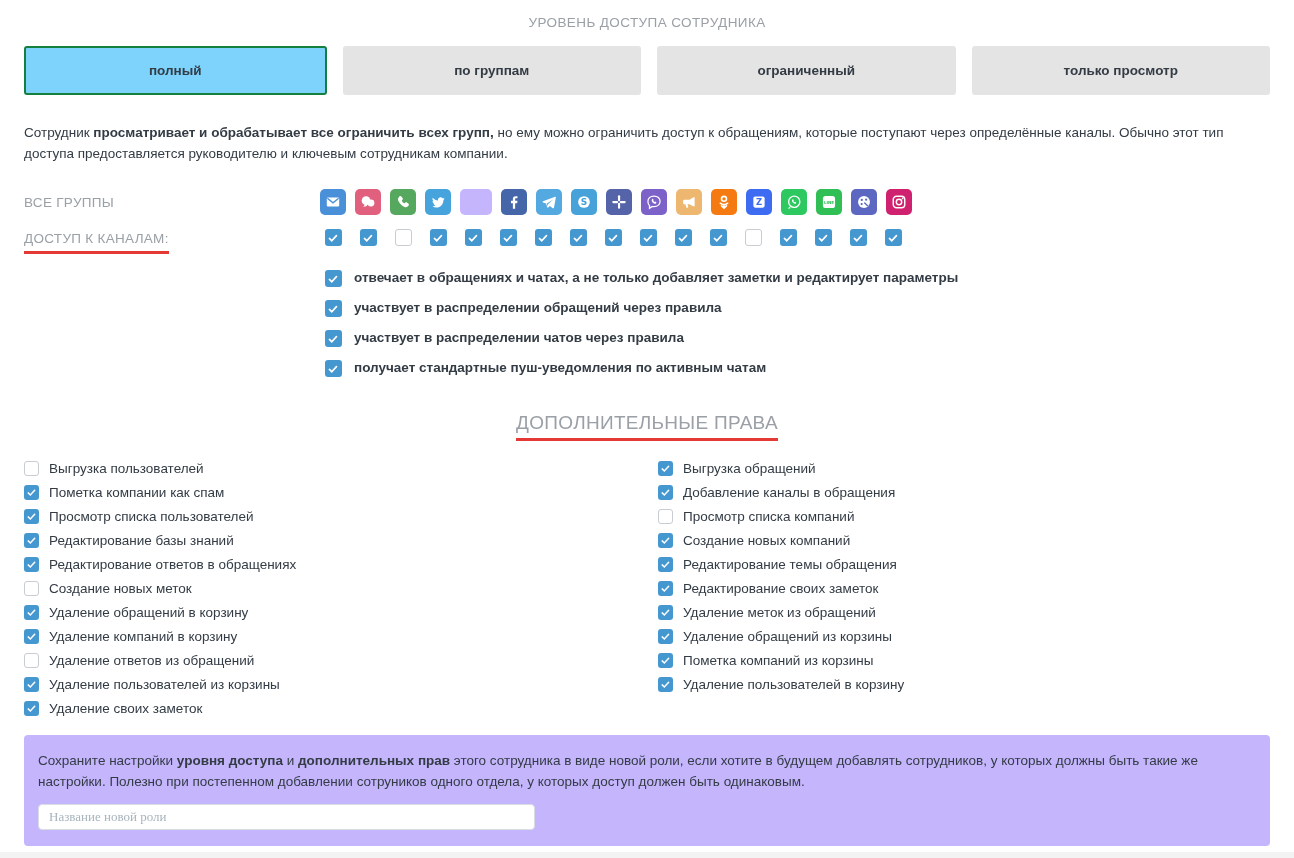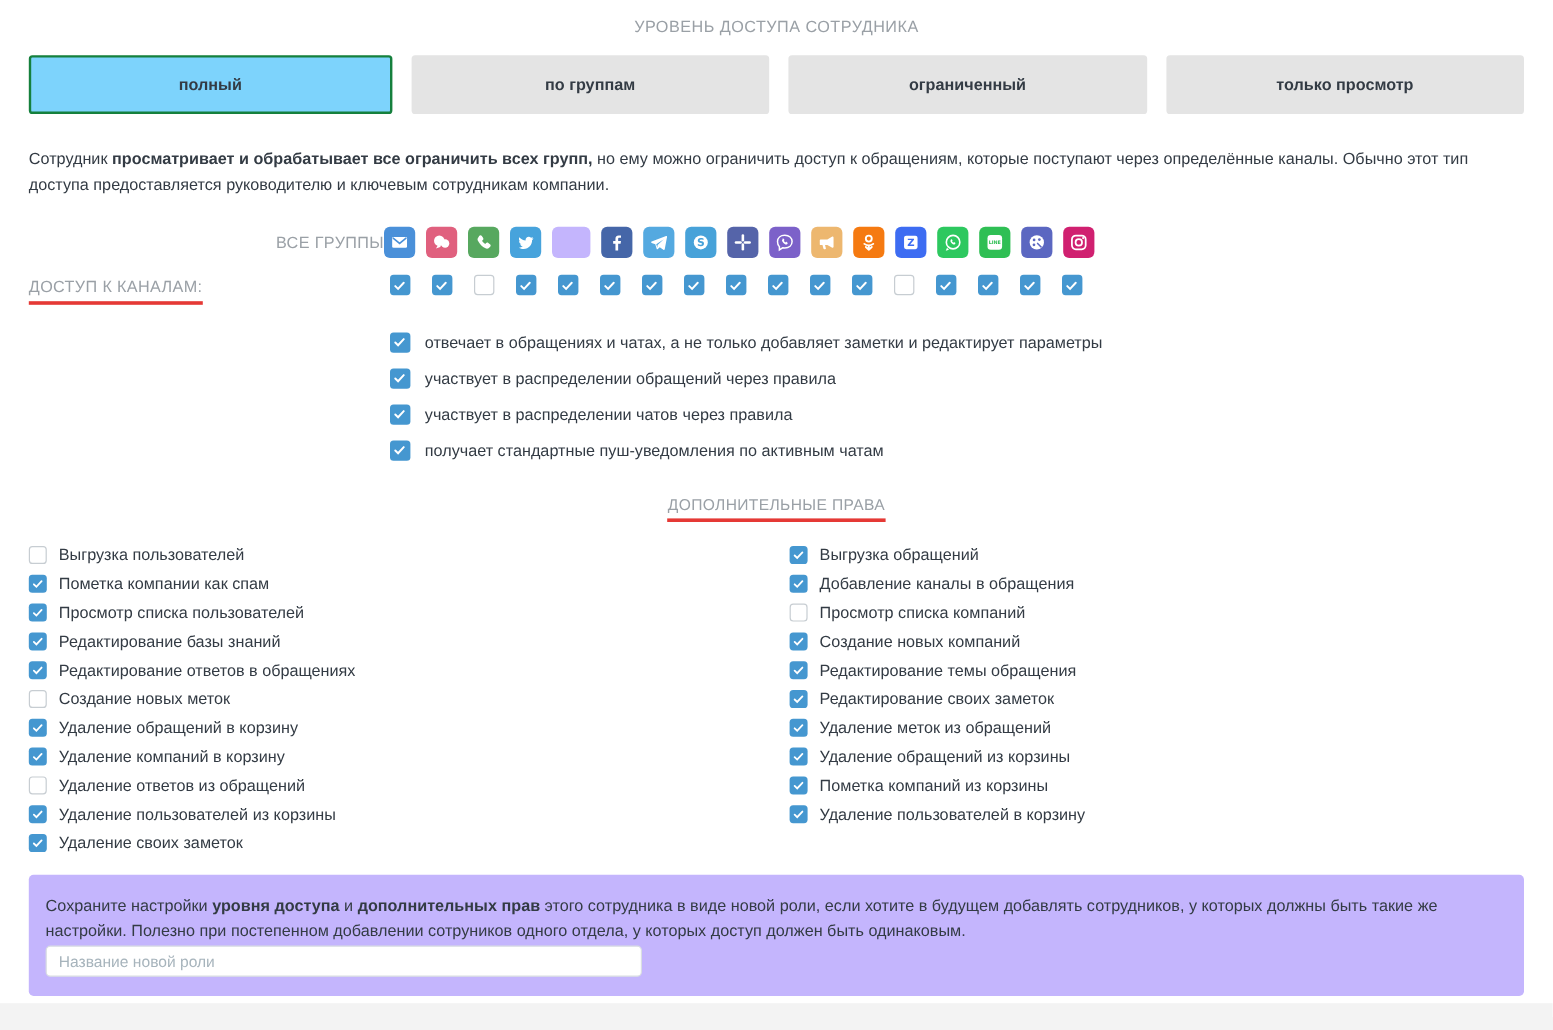--- a/index.html
+++ b/index.html
@@ -19,62 +19,62 @@
   .tab {
     flex:1; height:49px; display:flex; align-items:center; justify-content:center;
     font-weight:bold; font-size:13.5px; color:#333b44;
     background:#e4e4e4; border-radius:3px; cursor:pointer;
   }
   .tab.active { background:#7dd3fc; border:2px solid #15803d; }
   .description { margin-top:27px; font-size:13.5px; line-height:21px; }
   .channels { display:flex; margin-top:25px; }
   .ch-labels { width:296px; flex:none; }
   .ch-label { color:#9aa0a6; font-size:13.5px; letter-spacing:.3px; }
-  .ch-label.first { margin-top:6px;text-align:right; }
+  .ch-label.first { margin-top:6px; }
   .ch-label.second { margin-top:21px; }
   .red-underline { display:inline-block; border-bottom:3px solid #e53935; padding-bottom:5px; }
   .icon-row { display:flex; gap:9px; }
   .ch-icon {
     width:26px; height:26px; border-radius:5px; flex:none;
     display:flex; align-items:center; justify-content:center;
   }
   .ch-icon svg { width:18px; height:18px; display:block; }
   .cb-row { display:flex; gap:9px; margin-top:14px; }
   .cb-cell { width:26px; display:flex; justify-content:center; }
   .cb {
     width:17px; height:17px; border-radius:3px; flex:none; cursor:pointer;
     display:flex; align-items:center; justify-content:center;
   }
   .cb.checked { background:#4597d0; }
   .cb.unchecked { background:#fff; border:1px solid #c7cdd2; }
   .cb svg { width:12px; height:12px; display:block; }
   .perm-list { margin-left:296px; margin-top:16px; }
-  .perm-row { display:flex; align-items:center; height:30px; }
+  .perm-row { display:flex; height:30px;font-weight:bold; }
   .perm-row .cb-cell { margin-right:8px; }
   .perm-label { font-size:13.5px; }
   .rights-heading-wrap { text-align:center; margin-top:22px; }
   .rights-heading {
-    display:inline-block; color:#9aa0a6; font-size:13px; letter-spacing:.3px;
+    display:inline-block; color:#9aa0a6; font-size:19px; letter-spacing:.3px;
     border-bottom:3px solid #e53935; padding-bottom:4px;
   }
   .rights-grid { display:flex; margin-top:15px; }
   .rights-col { display:flex; flex-direction:column; }
   .rights-col.left { width:634px; flex:none; }
   .right-item { display:flex; align-items:center; height:24px; }
   .right-item .cb { width:15px; height:15px; margin-right:10px; }
   .right-item .cb svg { width:11px; height:11px; }
   .right-label { font-size:13.5px;text-align:center; }
   .role-panel {
     margin-top:15px; background:#c4b5fd; border-radius:4px;
     padding:15px 14px 16px 14px; font-size:13.5px; line-height:21px;
   }
   .role-input {
-    display:block; margin-top:2px; width:497px; height:26px;
+    display:block; margin-top:12px; width:497px; height:26px;
     border:1px solid #d9dee2; border-radius:4px; padding:0 10px;
-    font-size:13px; font-family:Liberation Sans, sans-serif; color:#333b44;
+    font-size:13px; font-family:Liberation Serif, serif; color:#333b44;
     background:#fff; outline:none;
   }
   .role-input::placeholder { color:#a7b4bc; }
   .footer {
     margin-top:6px; background:#f3f3f3; height:55px;
     display:flex; align-items:center; justify-content:flex-end;
     padding-right:24px; gap:22px;
   }
   b { font-weight:bold; }
 </style>

